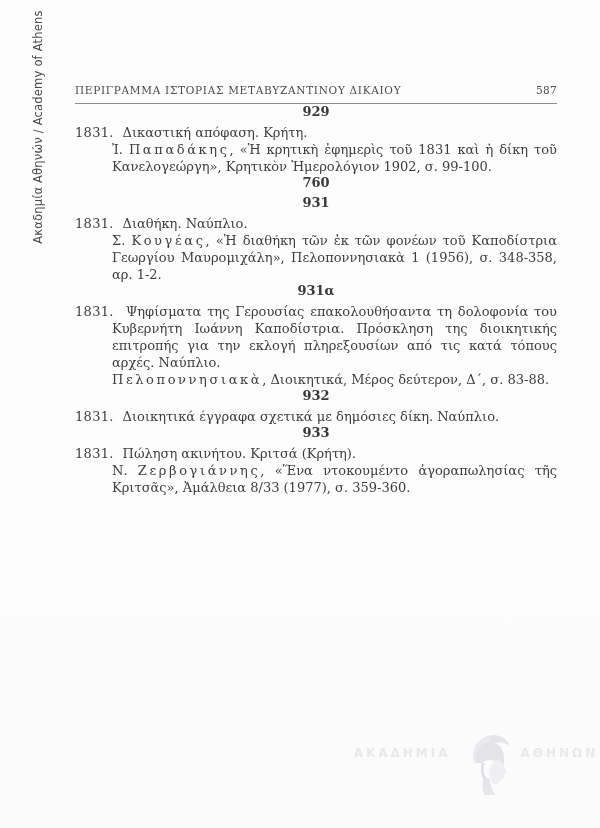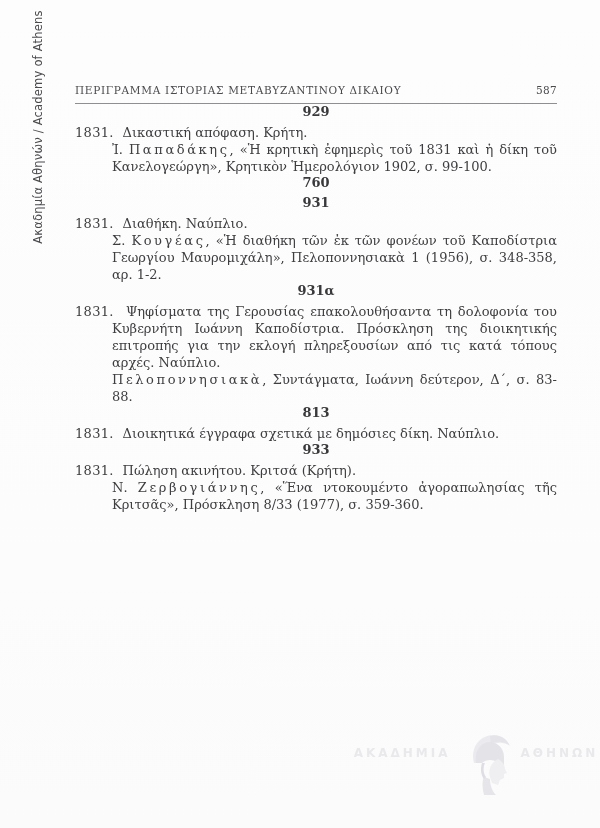--- a/index.html
+++ b/index.html
@@ -137,40 +137,40 @@
       <p class="cit-par"><span>Σ. </span><span class="spaced">Κουγέας</span><span>, «Ἡ διαθήκη τῶν ἐκ τῶν φονέων τοῦ Καποδίστρια Γεωργίου Μαυρομιχάλη», </span><span class="italic">Πελοποννησιακὰ</span><span> 1 (1956), σ. 348-358, αρ. 1-2.</span></p>
     </div>
   </div>
 
   <div class="entry">
     <div class="entry-number">931α</div>
     <div class="entry-body">
       <p class="desc-par">
         <span class="year">1831.</span><span>Ψηφίσματα της Γερουσίας επακολουθήσαντα τη δολοφονία του Κυβερνήτη Ιωάννη Καποδίστρια. Πρόσκληση της διοικητικής επιτροπής για την εκλογή πληρεξουσίων από τις κατά τόπους αρχές. Ναύπλιο.</span>
       </p>
-      <p class="cit-par"><span class="spaced">Πελοποννησιακὰ</span><span>, </span><span class="italic">Συντάγματα, Ιωάννη δεύτερον, Δ΄</span><span>, σ. 83-88.</span></p>
+      <p class="cit-par"><span class="spaced">Πελοποννησιακὰ</span><span>, </span><span class="italic">Διοικητικά, Μέρος δεύτερον, Δ΄</span><span>, σ. 83-88.</span></p>
     </div>
   </div>
 
   <div class="entry">
-    <div class="entry-number">813</div>
+    <div class="entry-number">932</div>
     <div class="entry-body">
       <p class="desc-par">
         <span class="year">1831.</span><span>Διοικητικά έγγραφα σχετικά με δημόσιες δίκη. Ναύπλιο.</span>
       </p>
     </div>
   </div>
 
   <div class="entry">
     <div class="entry-number">933</div>
     <div class="entry-body">
       <p class="desc-par">
         <span class="year">1831.</span><span>Πώληση ακινήτου. Κριτσά (Κρήτη).</span>
       </p>
-      <p class="cit-par"><span>Ν. </span><span class="spaced">Ζερβογιάννης</span><span>, «Ἕνα ντοκουμέντο ἀγοραπωλησίας τῆς Κριτσᾶς», </span><span class="italic">Πρόσκληση</span><span> 8/33 (1977), σ. 359-360.</span></p>
+      <p class="cit-par"><span>Ν. </span><span class="spaced">Ζερβογιάννης</span><span>, «Ἕνα ντοκουμέντο ἀγοραπωλησίας τῆς Κριτσᾶς», </span><span class="italic">Ἀμάλθεια</span><span> 8/33 (1977), σ. 359-360.</span></p>
     </div>
   </div>
 </div>
 
   </div>
 
   <div class="watermark">
     <span class="wm-word">ΑΚΑΔΗΜΙΑ</span>
     <span>
       <svg width="52" height="64" viewBox="0 0 52 64" aria-hidden="true">

